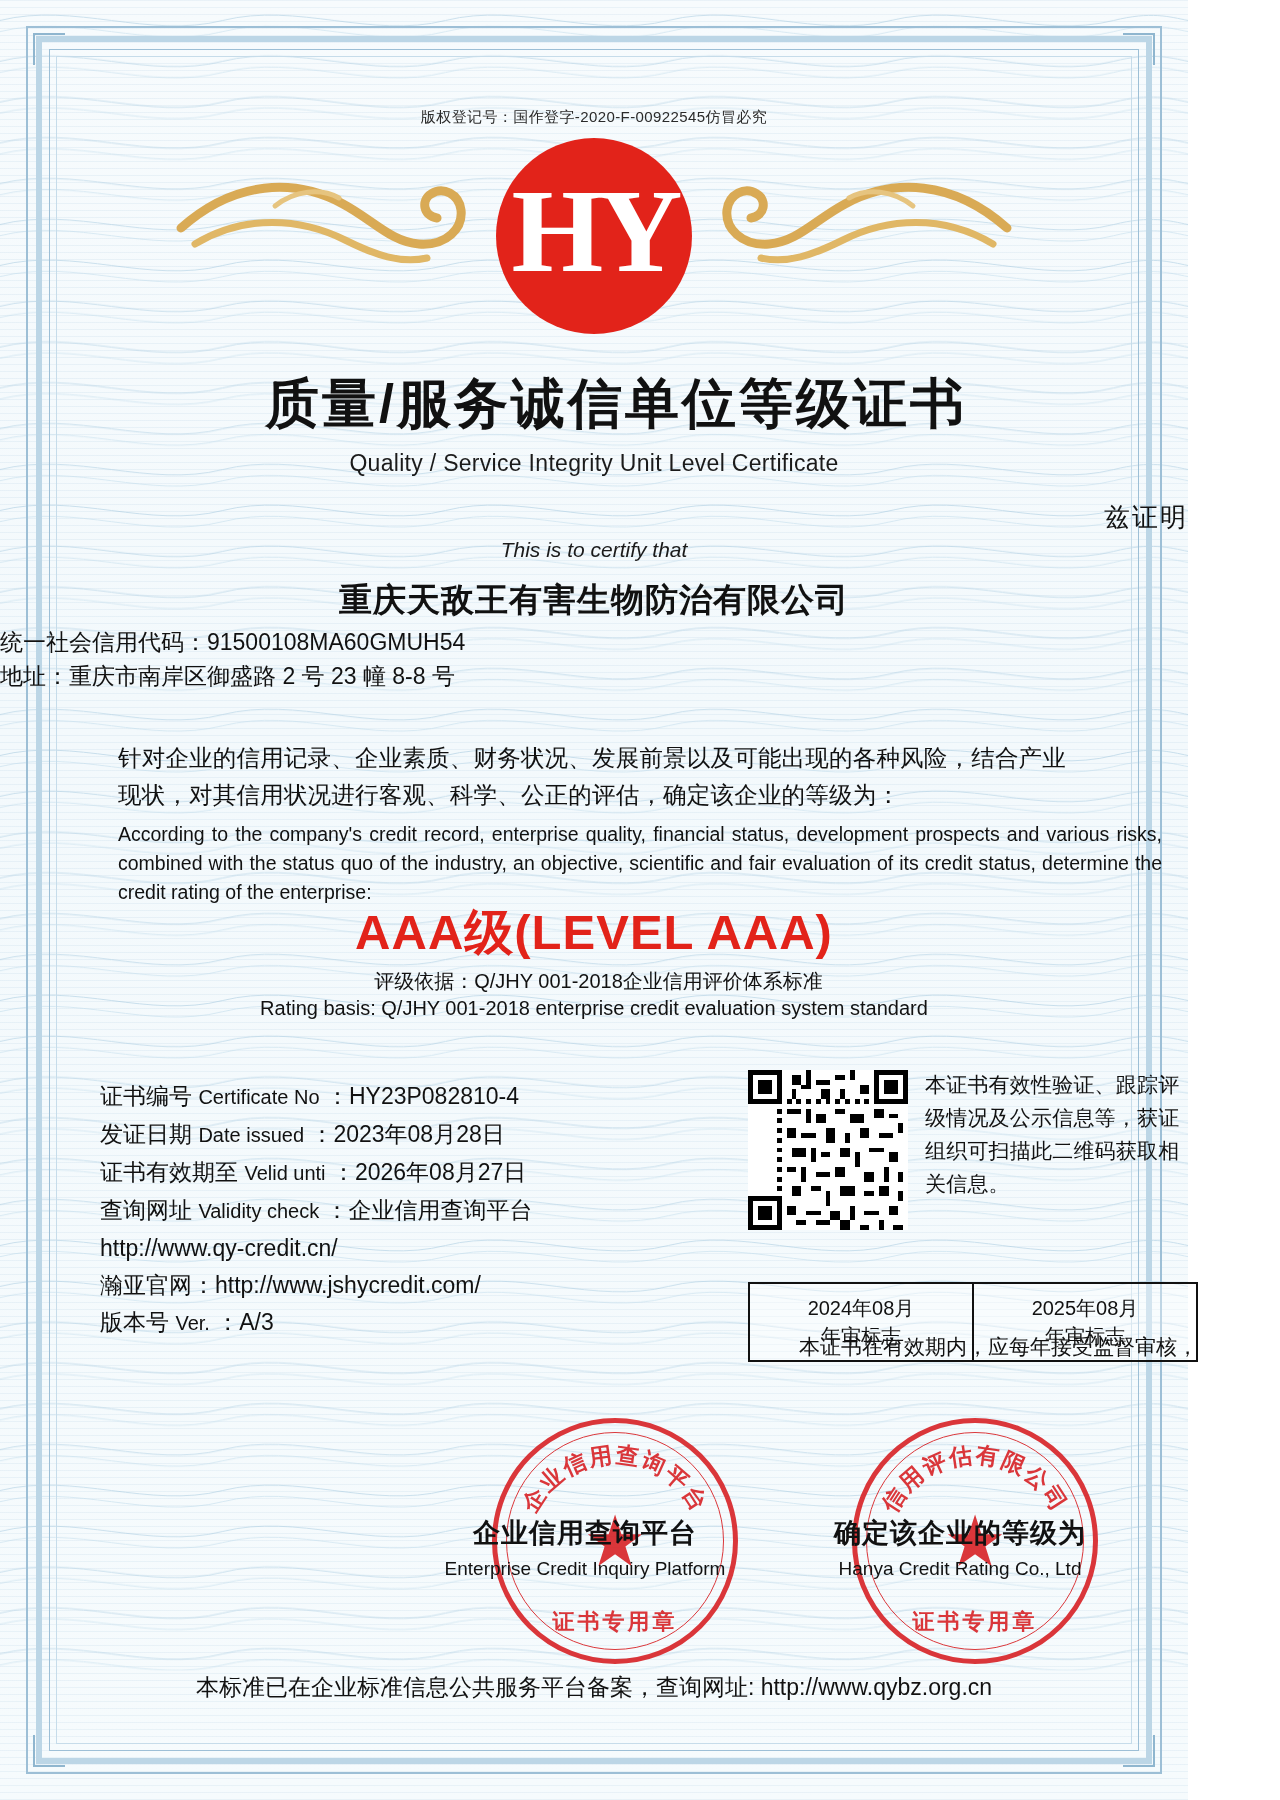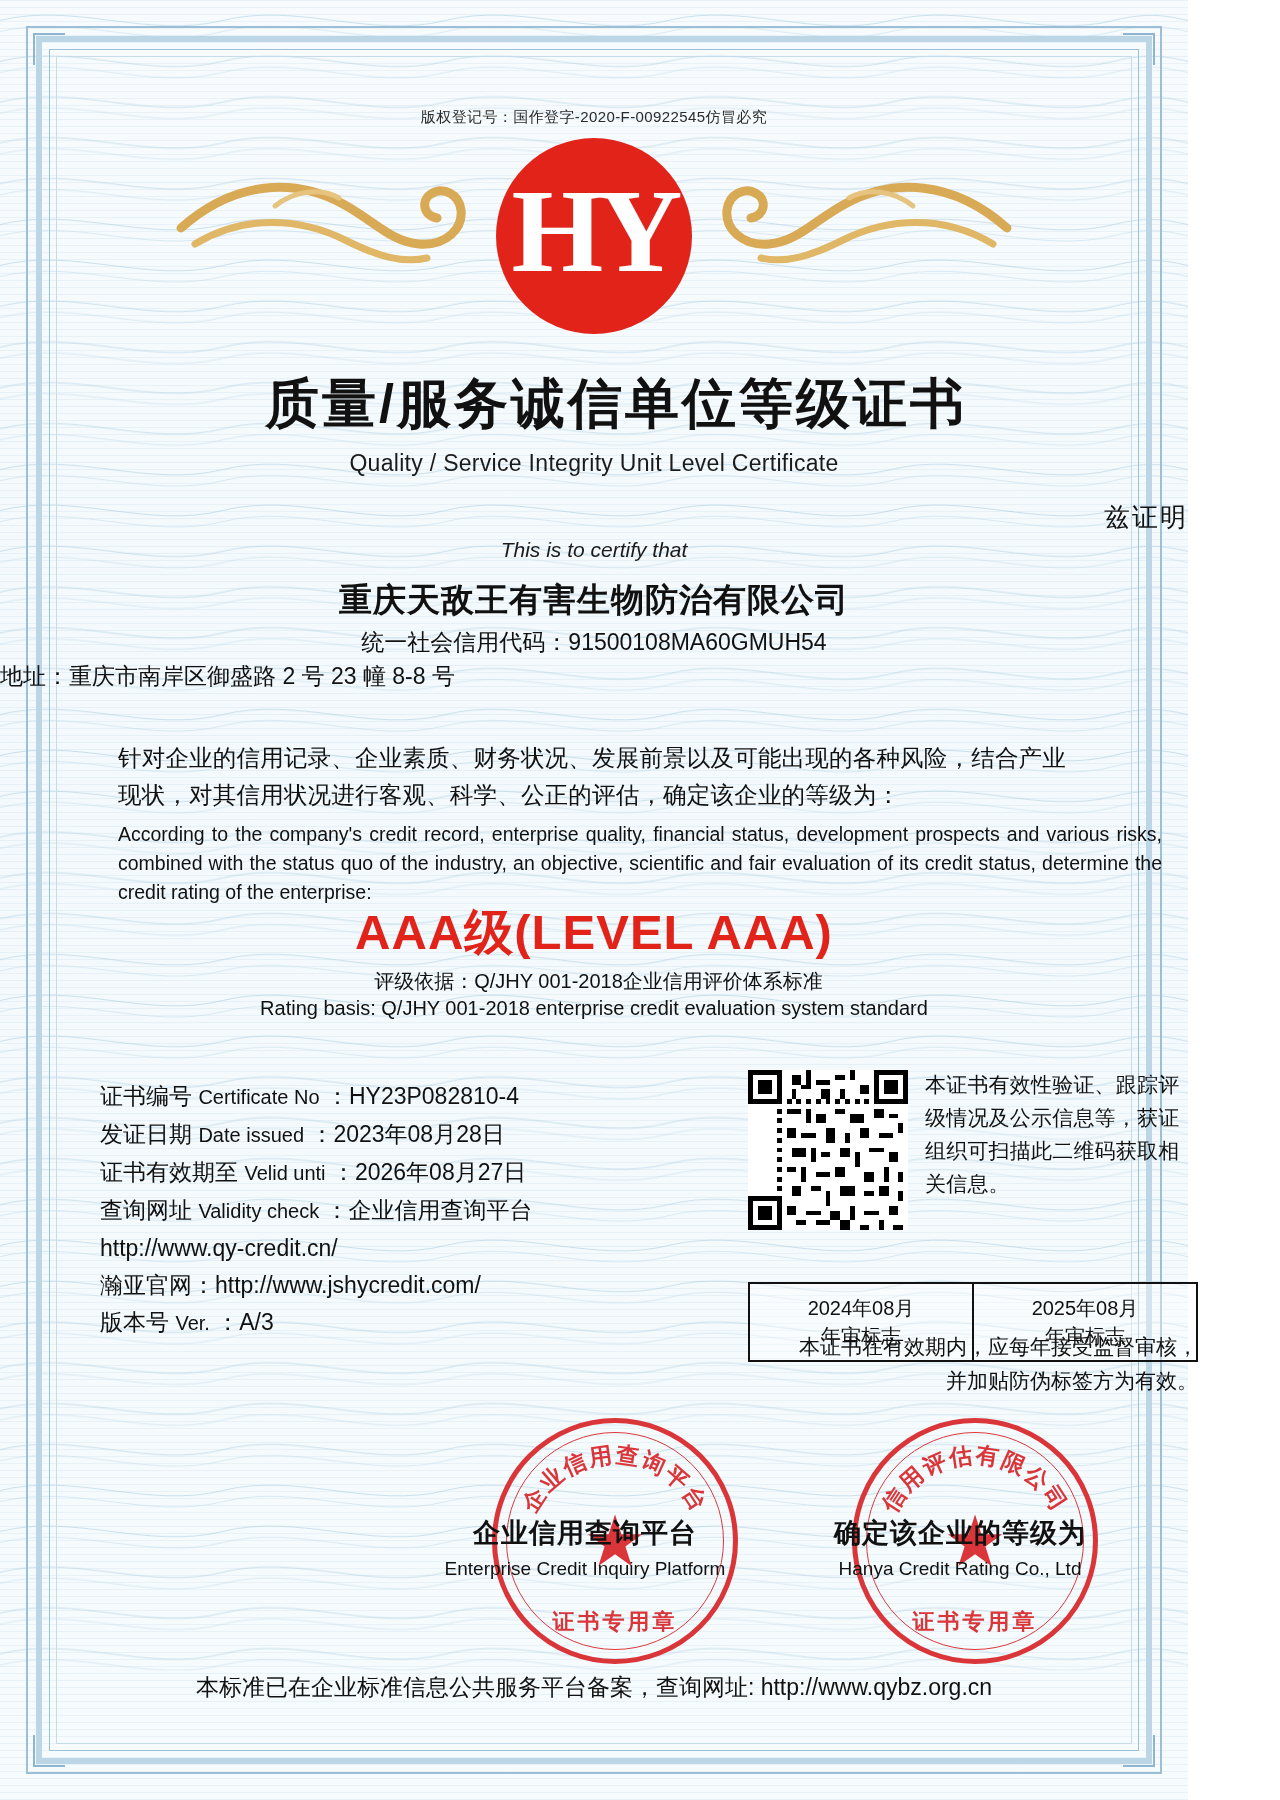--- a/index.html
+++ b/index.html
@@ -84,21 +84,21 @@
   }
   .certify-en{
     position:absolute;top:538px;left:0;right:0;text-align:center;
     font-size:21px;color:#1b1b1b;font-style:italic;
   }
   .company{
     position:absolute;top:578px;left:0;right:0;text-align:center;
     font-size:33px;font-weight:bold;color:#111;letter-spacing:1px;
   }
   .credit-code{
-    position:absolute;top:627px;left:0;right:0;text-align:center;
+    position:absolute;top:627px;left:0;right:0;
     font-size:23px;color:#111;
   }
   .address{
     position:absolute;top:661px;left:0;right:0;
     font-size:23px;color:#111;
   }
 
   
   .para{
     position:absolute;top:740px;left:118px;width:1044px;
@@ -402,21 +402,20 @@
       <span>年审标志</span>
     </div>
     <div class="stamp-box">
       <span>2025年08月</span>
       <span>年审标志</span>
     </div>
   </div>
 
   <div class="right-note2">
     <div>本证书在有效期内，应每年接受监督审核，</div>
-    <div>并加贴防伪标签方为有效。</div>
   </div>
 
   <div class="seal left">
     <div class="inner-ring"></div>
     <svg class="arc" viewBox="0 0 236 236">
       <defs>
           <path id="arcL" d="M30,128 A88,88 0 0 1 206,128" fill="none"></path>
         </defs>
       <text><textPath href="#arcL" startOffset="50%" text-anchor="middle">企业信用查询平台</textPath></text>
     </svg>

